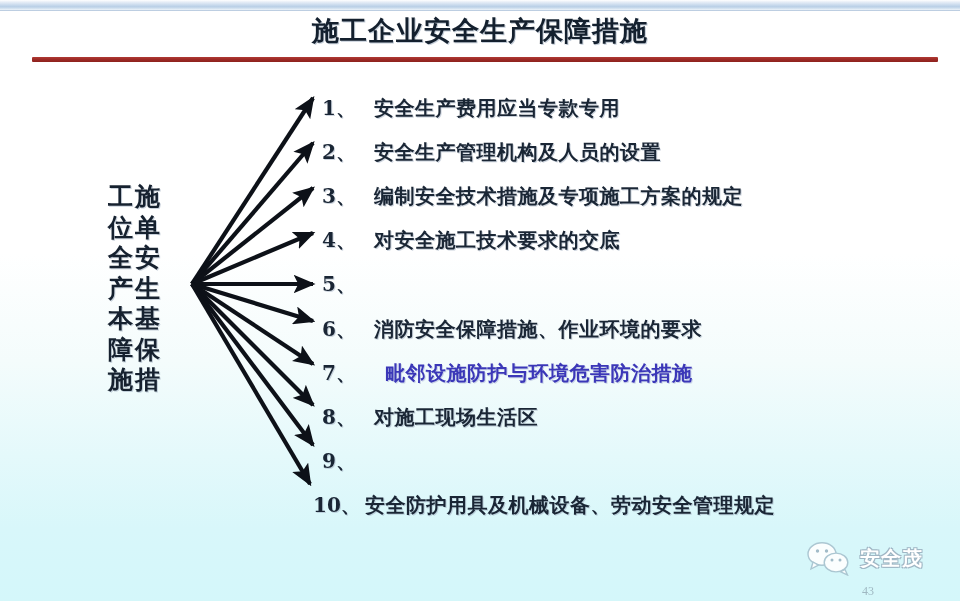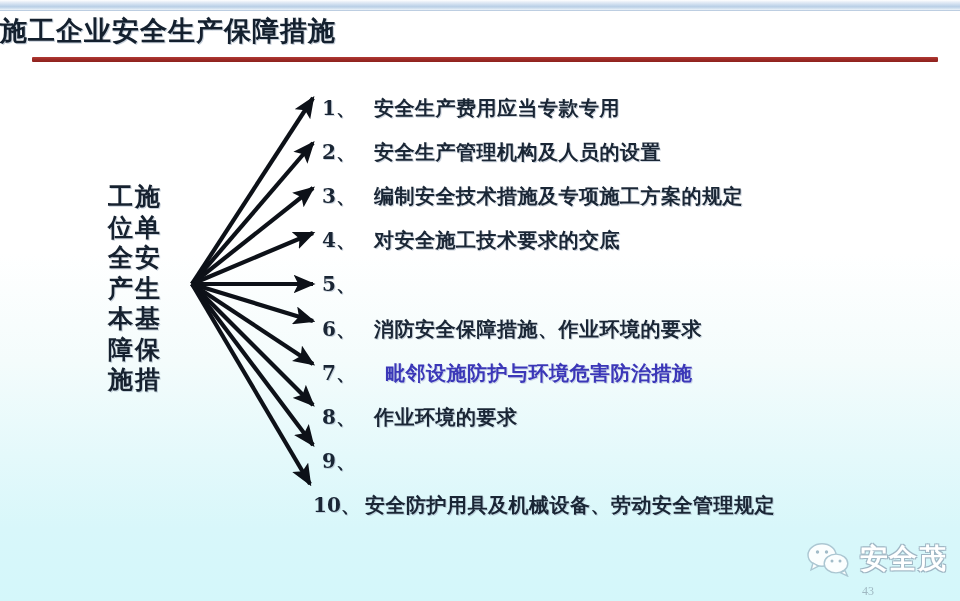--- a/index.html
+++ b/index.html
@@ -55,21 +55,21 @@
     background: #a9bfd8;
     opacity: .75;
   }
 
   
   #title {
     position: absolute;
     left: 0;
     top: 14px;
     width: 960px;
-    text-align: left;
+    text-align: center;
     font-size: 27px;
     line-height: 34px;
     letter-spacing: 1px;
     font-weight: 700;
     color: #14202e;
     text-shadow: 1px 1px 0 rgba(150,165,185,.55);
     white-space: nowrap;
   }
 
   #title-rule {
@@ -155,21 +155,21 @@
   #footer-logo {
     position: absolute;
     left: 806px;
     top: 540px;
     display: flex;
     align-items: center;
     gap: 8px;
   }
   #wechat-icon { width: 46px; height: 36px; opacity: .92; }
   #brand-text {
-    font-size: 28px;
+    font-size: 20px;
     font-weight: 700;
     color: #ffffff;
     text-shadow:
        1px 1px 0 #9fb6c4,
       -1px -1px 0 #9fb6c4,
        1px -1px 0 #9fb6c4,
       -1px 1px 0 #9fb6c4;
     letter-spacing: 1px;
   }
   #page-number {
@@ -265,21 +265,21 @@
       <span class="txt">消防安全保障措施、作业环境的要求</span>
     </div>
 
     <div class="item highlight">
       <span class="num">7、</span>
       <span class="txt">毗邻设施防护与环境危害防治措施</span>
     </div>
 
     <div class="item">
       <span class="num">8、</span>
-      <span class="txt">作业环境的要求</span>
+      <span class="txt">对施工现场生活区</span>
     </div>
 
     <div class="item">
       <span class="num">9、</span>
     </div>
 
     <div class="item">
       <span class="num wide">10、</span>
       <span class="txt">安全防护用具及机械设备、劳动安全管理规定</span>
     </div>

